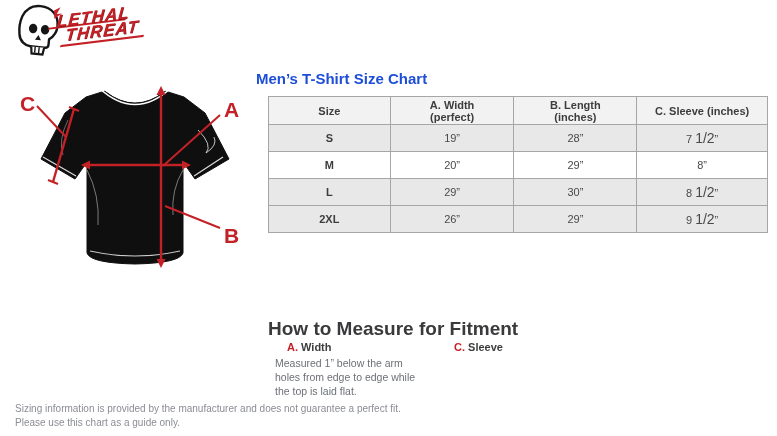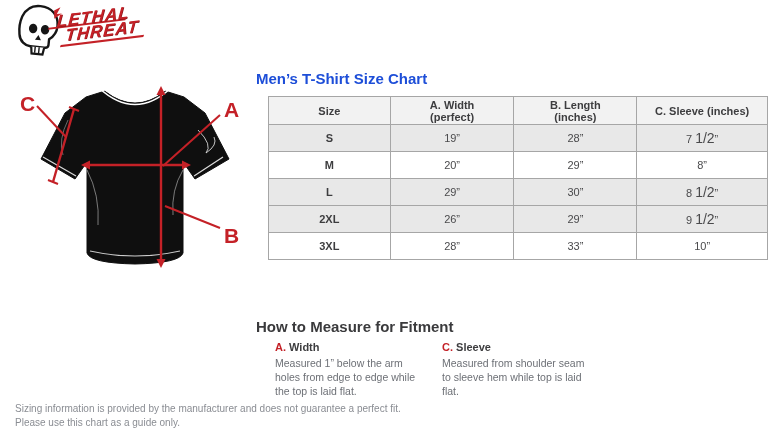--- a/index.html
+++ b/index.html
@@ -71,29 +71,29 @@
   }
   .size-table tr.alt td { background: #e8e8e8; }
   .size-table td.size-col { font-weight: bold; color: #3d3d3f; }
   .size-table col.c1 { width: 122px; }
   .size-table col.c2 { width: 124px; }
   .size-table col.c3 { width: 123px; }
   .size-table col.c4 { width: 131px; }
   .frac { font-size: 14px; }
 
   .measure-title {
-    position: absolute; left: 256px; top: 318px;
-    font-size: 15px; font-weight: bold; color: #3a3a3c;
+    position: absolute; left: 268px; top: 318px;
+    font-size: 19px; font-weight: bold; color: #3a3a3c;
   }
   .measure-row {
     position: absolute; left: 275px; top: 341px;
     width: 500px; display: flex;
   }
   .measure-item { width: 167px; padding-right: 14px; }
-  .measure-item h4 { font-size: 11px; font-weight: bold; color: #3d3d3f; margin-bottom: 3px; }
+  .measure-item h4 { font-size: 11px; font-weight: bold; color: #3d3d3f; margin-bottom: 3px; margin-left: 12px; }
   .measure-item h4 .letter { color: #c42127; }
   .measure-item p { font-size: 10.5px; line-height: 1.35; color: #6d7076; }
 
   .disclaimer {
     position: absolute; left: 15px; top: 402px;
     font-size: 10px; line-height: 1.4; color: #8a8d93;
   }
 </style>
 </head>
 <body>
@@ -201,38 +201,31 @@
           <td>29”</td>
           <td>30”</td>
           <td>8 <span class="frac">1/2</span>”</td>
         </tr>
         <tr class="alt">
           <td class="size-col">2XL</td>
           <td>26”</td>
           <td>29”</td>
           <td>9 <span class="frac">1/2</span>”</td>
         </tr>
-        <tr>
-          <td class="size-col">3XL</td>
-          <td>28”</td>
-          <td>33”</td>
-          <td>10”</td>
-        </tr>
       </tbody>
   </table>
 
   <div class="measure-title">How to Measure for Fitment</div>
   <div class="measure-row">
     <div class="measure-item">
       <h4><span class="letter">A.</span> <span>Width</span></h4>
       <p>Measured 1” below the arm holes from edge to edge while the top is laid flat.</p>
     </div>
     <div class="measure-item">
       <h4><span class="letter">C.</span> <span>Sleeve</span></h4>
-      <p>Measured from shoulder seam to sleeve hem while top is laid flat.</p>
     </div>
   </div>
 
   <div class="disclaimer">
     <div>Sizing information is provided by the manufacturer and does not guarantee a perfect fit.</div>
     <div>Please use this chart as a guide only.</div>
   </div>
 
 </div>
 

